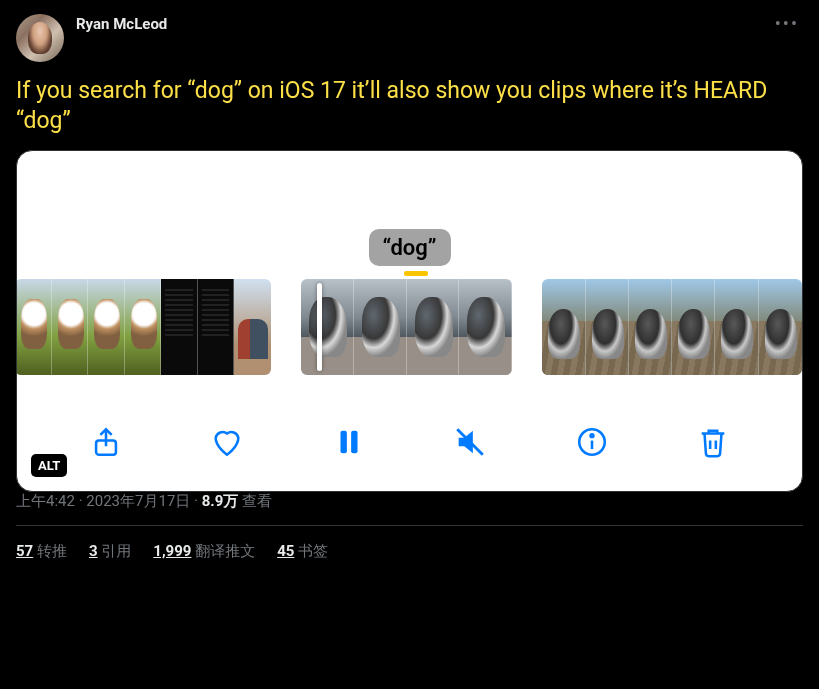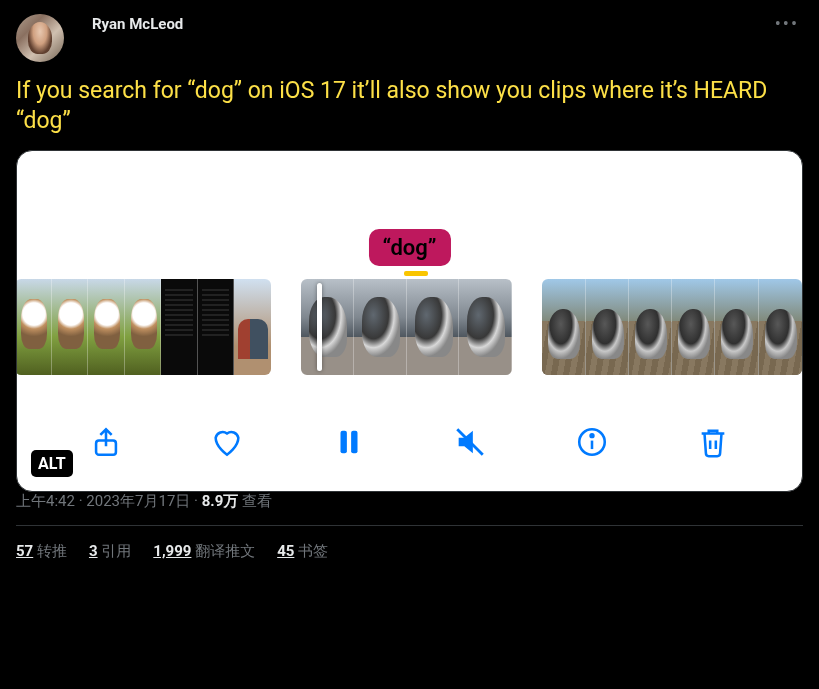--- a/index.html
+++ b/index.html
@@ -35,21 +35,20 @@
     width: 24px; height: 32px;
     background: radial-gradient(ellipse at 50% 30%, #e8c8b0 0%, #d0a080 40%, #604030 70%);
     border-radius: 50% 50% 40% 40%;
   }
   .names { flex: 1; }
   .display-name {
     font-size: 15px;
     font-weight: 700;
     color: #e7e9ea;
     line-height: 20px;
-    margin-left: 16px;
   }
   .handle {
     font-size: 15px;
     color: #71767b;
     line-height: 20px;
   }
   .more {
     color: #71767b;
     font-size: 18px;
     letter-spacing: 2px;
@@ -75,21 +74,21 @@
     background: #fff;
     position: relative;
     height: 342px;
     border: 1px solid #2f3336;
   }
   .bubble {
     position: absolute;
     left: 50%;
     transform: translateX(-50%);
     top: 78px;
-    background: #be185d;
+    background: #a3a3a3;
     color: #000;
     font-size: 22px;
     font-weight: 600;
     padding: 6px 14px;
     border-radius: 10px;
   }
   .playhead-dash {
     position: absolute;
     left: 50%;
     transform: translateX(-6px);
@@ -153,21 +152,21 @@
     padding: 0 28px;
   }
   .tb-ic { color: #007aff; }
   .tb-ic svg { width: 34px; height: 34px; display:block; }
   .alt-badge {
     position: absolute;
     left: 14px;
     bottom: 14px;
     background: #000;
     color: #fff;
-    font-size: 16px;
+    font-size: 13px;
     font-weight: 700;
     padding: 4px 7px;
     border-radius: 5px;
   }
   .meta {
     font-size: 15px;
     color: #71767b;
   }
   .meta .views-num { color: #e7e9ea; font-weight: 700; }
   .divider {

